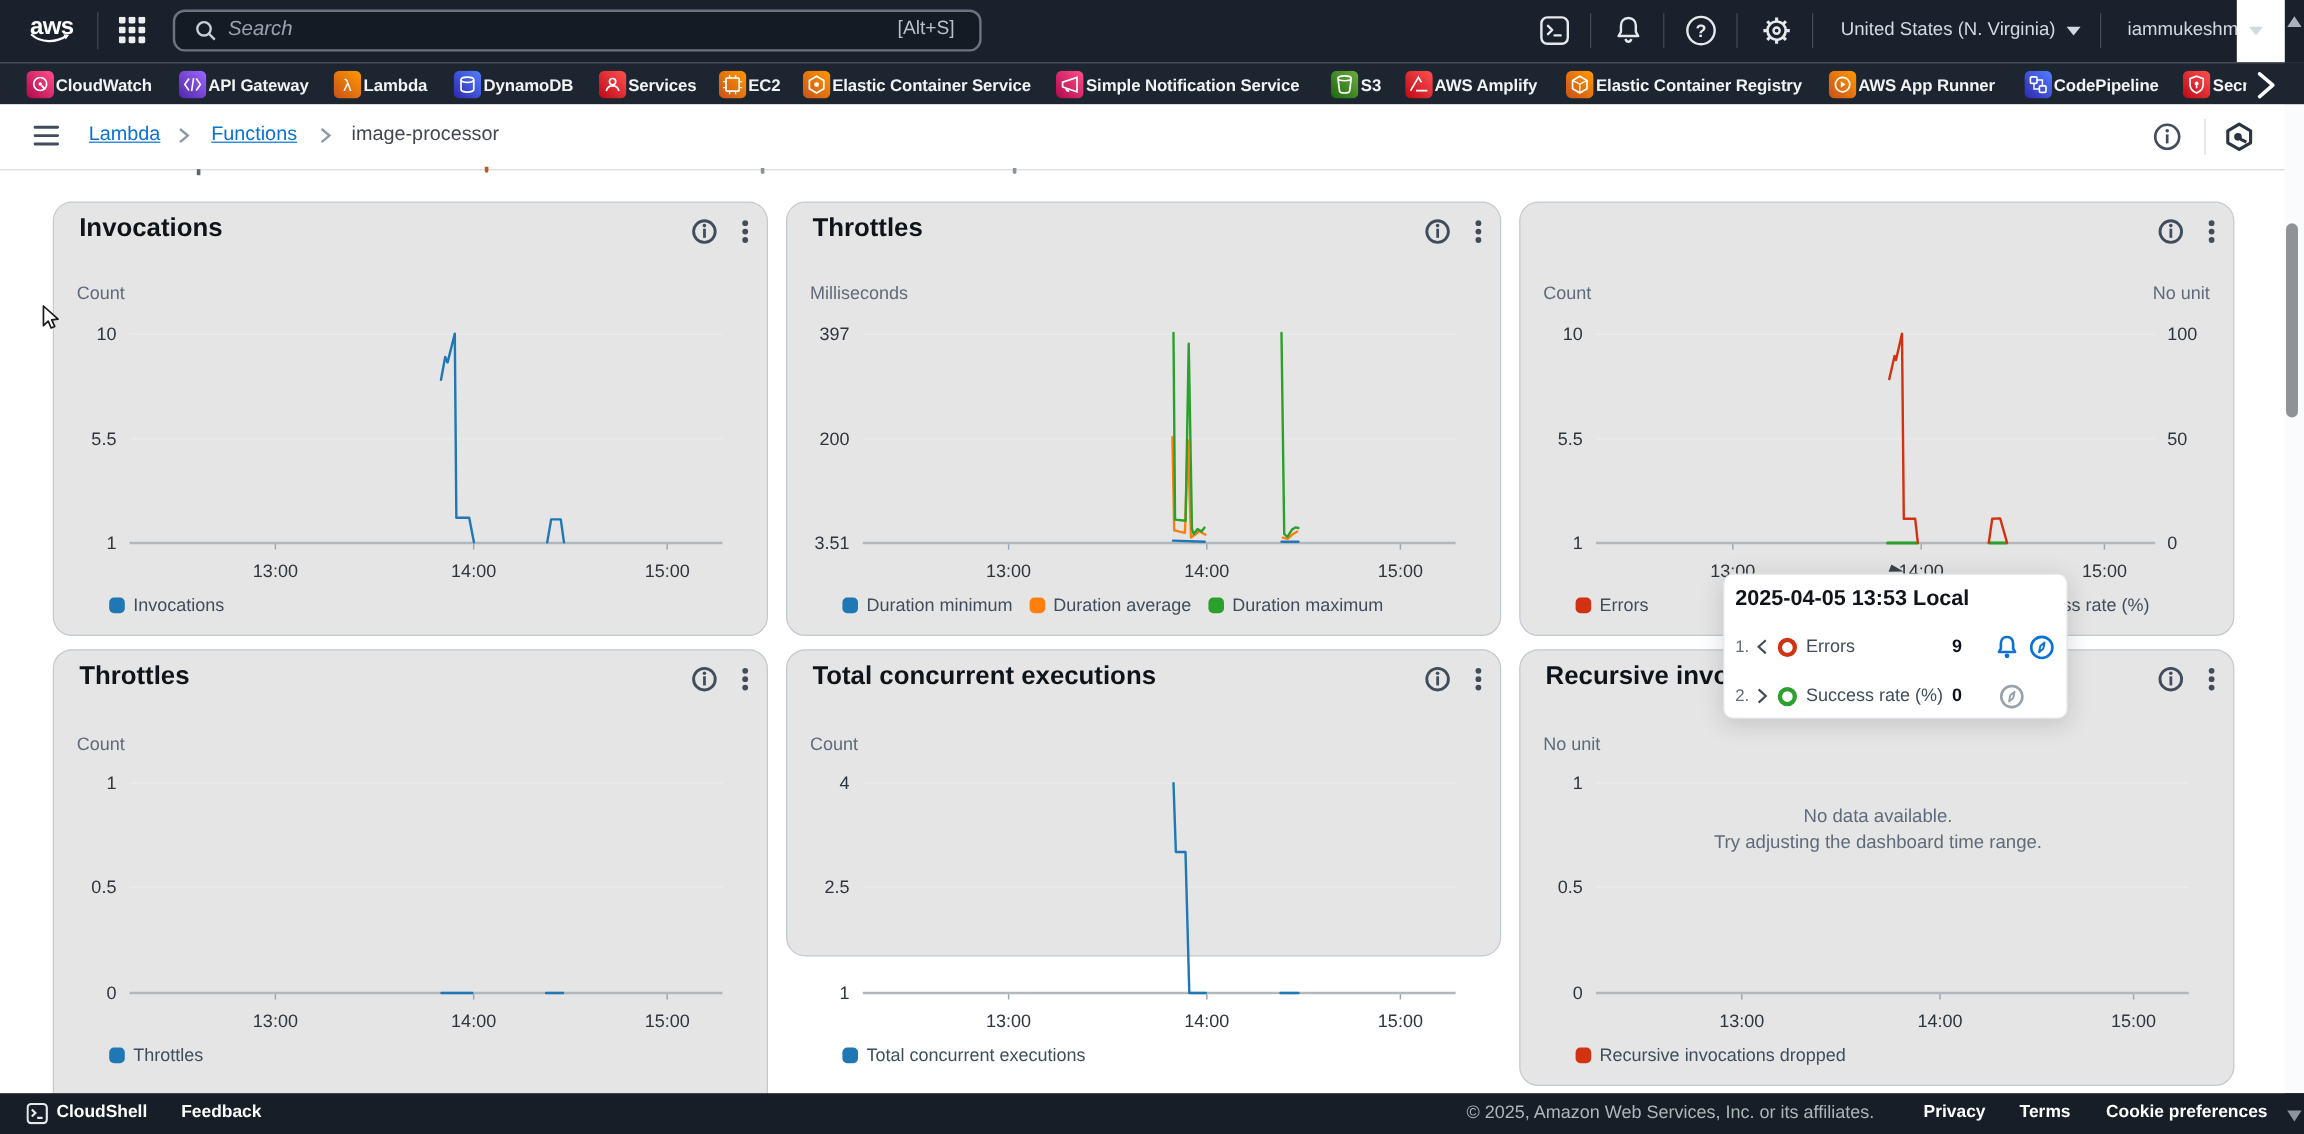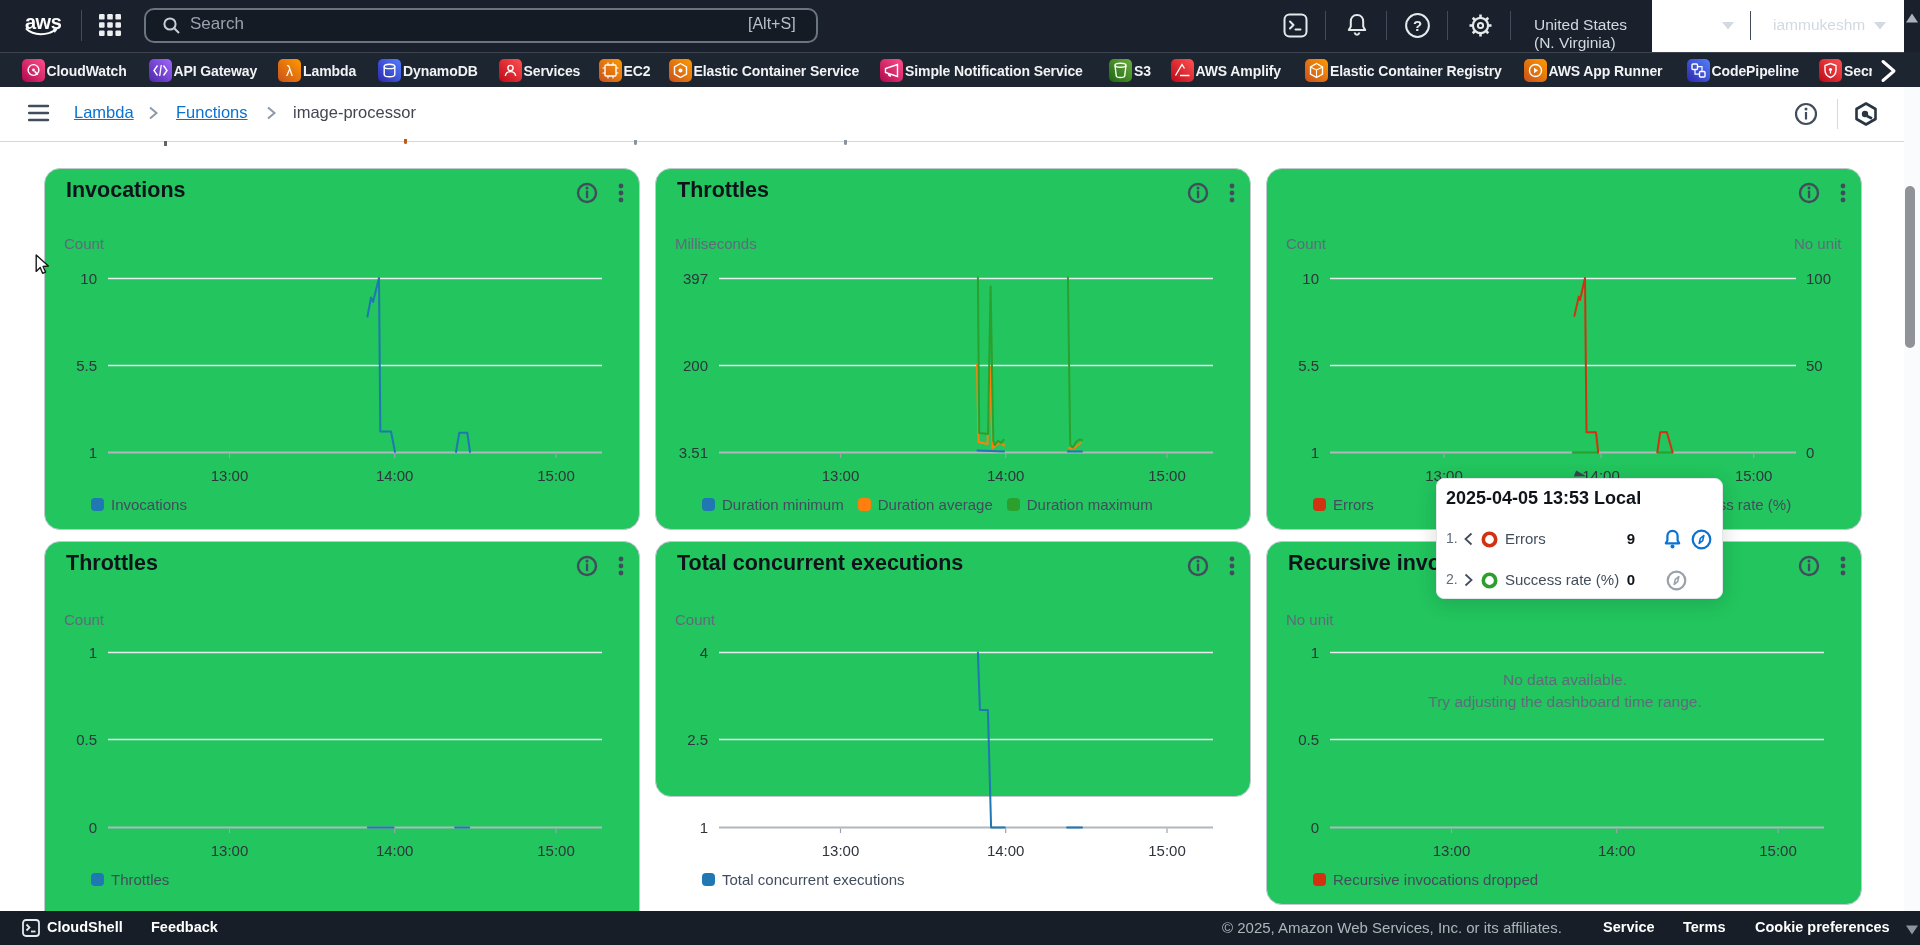--- a/index.html
+++ b/index.html
@@ -1,30 +1,30 @@
 <!DOCTYPE html>
 <html><head><meta charset="utf-8">
 <style>
 * { margin:0; padding:0; box-sizing:border-box; }
 html,body { width:1920px; height:945px; overflow:hidden; background:#fff;
   font-family:"Liberation Sans",sans-serif; }
 .abs { position:absolute; }
 
-#topbar { position:absolute; left:0; top:0; width:1652px; height:52px;
+#topbar { position:absolute; left:0; top:0; width:1864px; height:52px;
   background:#1a212c; }
 #favbar { position:absolute; left:0; top:52px; width:1920px; height:35px;
   background:#1d2530; border-top:1px solid #3c4450; overflow:hidden; }
 .flabel { color:#f1f3f5; font-size:14px; font-weight:bold; letter-spacing:-0.1px; white-space:nowrap; }
 #favrow { position:absolute; left:0; top:0; width:1872px; height:35px; overflow:hidden; }
 
 #crumbbar { position:absolute; left:0; top:87px; width:1920px; height:54px;
   background:#fff; }
 .bluelink { color:#0972d3; text-decoration:underline; }
 
-.card { position:absolute; background:#22c55e; border:1px solid #c1c8d0;
+.card { position:absolute; background:#e5e5e5; border:1px solid #c1c8d0;
   border-radius:16px; }
 .ctitle { position:absolute; left:21px; top:8px; font-size:21.5px; font-weight:bold; line-height:26px;
   color:#0f141a; white-space:nowrap; overflow:hidden; max-width:490px; }
 .cicons { position:absolute; }
 .chart { position:absolute; left:0; top:0; }
 .legend { position:absolute; left:46px; display:flex; gap:14px; white-space:nowrap; }
 .li { display:inline-flex; align-items:center; gap:7px; font-size:15px;
   color:#414d5c; }
 .sq { width:13px; height:13px; border-radius:4px; display:inline-block; }
 
@@ -83,21 +83,21 @@
       <rect x="16.4" y="8.2" width="5.6" height="5.6" rx="1.2" fill="#eceef0"></rect>
       <rect x="0.0" y="16.4" width="5.6" height="5.6" rx="1.2" fill="#eceef0"></rect>
       <rect x="8.2" y="16.4" width="5.6" height="5.6" rx="1.2" fill="#eceef0"></rect>
       <rect x="16.4" y="16.4" width="5.6" height="5.6" rx="1.2" fill="#eceef0"></rect>
   </svg>
   <div class="abs" style="left:144px;top:8px;width:674px;height:35px;border:2px solid #6b7581;border-radius:10px;background:#141b25"></div>
   <svg class="abs" style="left:162px;top:16px" width="20" height="20" viewBox="0 0 20 20">
     <circle cx="8" cy="8" r="5.6" fill="none" stroke="#c8ced6" stroke-width="2"></circle>
     <line x1="12.2" y1="12.2" x2="17" y2="17" stroke="#c8ced6" stroke-width="2"></line>
   </svg>
-  <div class="abs" style="left:190px;top:14px;color:#99a3af;font-size:17px;">Search</div>
+  <div class="abs" style="left:190px;top:14px;color:#99a3af;font-size:17px;font-style:italic">Search</div>
   <div class="abs" style="left:748px;top:15px;color:#b7bfc8;font-size:16px">[Alt+S]</div>
 
   <svg class="abs" style="left:1283px;top:13px" width="25" height="25" viewBox="0 0 25 25">
     <rect x="1.5" y="1.5" width="22" height="22" rx="5" fill="none" stroke="#e6e9ec" stroke-width="2"></rect>
     <path d="M7 8.5 L10.5 12 L7 15.5" fill="none" stroke="#e6e9ec" stroke-width="2" stroke-linecap="round" stroke-linejoin="round"></path>
     <line x1="12.5" y1="16.5" x2="17.5" y2="16.5" stroke="#e6e9ec" stroke-width="2" stroke-linecap="round"></line>
   </svg>
   <div class="abs" style="left:1325px;top:11px;width:1px;height:29px;background:#414b5a"></div>
   <svg class="abs" style="left:1345px;top:12px" width="24" height="26" viewBox="0 0 24 26">
     <path d="M12 3 C 8 3 5.8 5.8 5.8 9.5 L5.8 14.5 L3.8 18 L20.2 18 L18.2 14.5 L18.2 9.5 C18.2 5.8 16 3 12 3 Z" fill="none" stroke="#e6e9ec" stroke-width="2" stroke-linejoin="round"></path>
@@ -520,21 +520,21 @@
 
 <div id="footer"></div>
   <svg class="abs" style="left:22px;top:919px;z-index:60" width="18" height="18" viewBox="0 0 18 18">
     <rect x="1" y="1" width="16" height="16" rx="3" fill="none" stroke="#e6e9ec" stroke-width="1.8"></rect>
     <path d="M4.5 5.5 L7.5 8.5 L4.5 11.5" fill="none" stroke="#e6e9ec" stroke-width="1.8"></path>
     <line x1="9" y1="12.5" x2="13.5" y2="12.5" stroke="#e6e9ec" stroke-width="1.8"></line>
   </svg>
   <div class="abs flink" style="left:47px;top:919px">CloudShell</div>
   <div class="abs flink" style="left:151px;top:919px">Feedback</div>
   <div class="abs" style="left:1222px;top:919px;font-size:15px;color:#aab7b8;z-index:60">© 2025, Amazon Web Services, Inc. or its affiliates.</div>
-  <div class="abs flink" style="left:1603px;top:919px">Service</div>
+  <div class="abs flink" style="left:1603px;top:919px">Privacy</div>
   <div class="abs flink" style="left:1683px;top:919px">Terms</div>
   <div class="abs flink" style="left:1755px;top:919px">Cookie preferences</div>
 
 
   <div class="abs" style="left:1904px;top:0;width:16px;height:52px;background:#1a212c;z-index:58"></div>
   <div class="abs" style="left:1904px;top:52px;width:16px;height:35px;background:#1d2530;z-index:58"></div>
   <div class="abs" style="left:1904px;top:87px;width:16px;height:824px;background:#fafbfc;z-index:58"></div>
   <div class="abs" style="left:1904px;top:911px;width:16px;height:34px;background:#181e28;z-index:58"></div>
   <svg class="abs" style="left:1905px;top:12px;z-index:59" width="14" height="12">
     <path d="M7 1.5 L13 10.5 L1 10.5 Z" fill="#aab2bc"></path>

